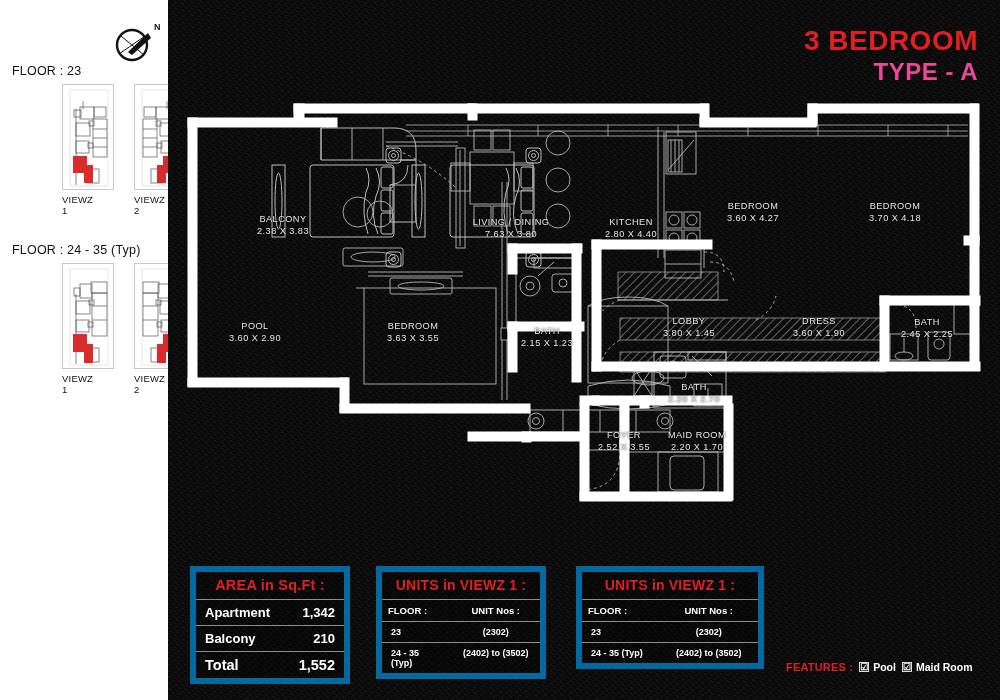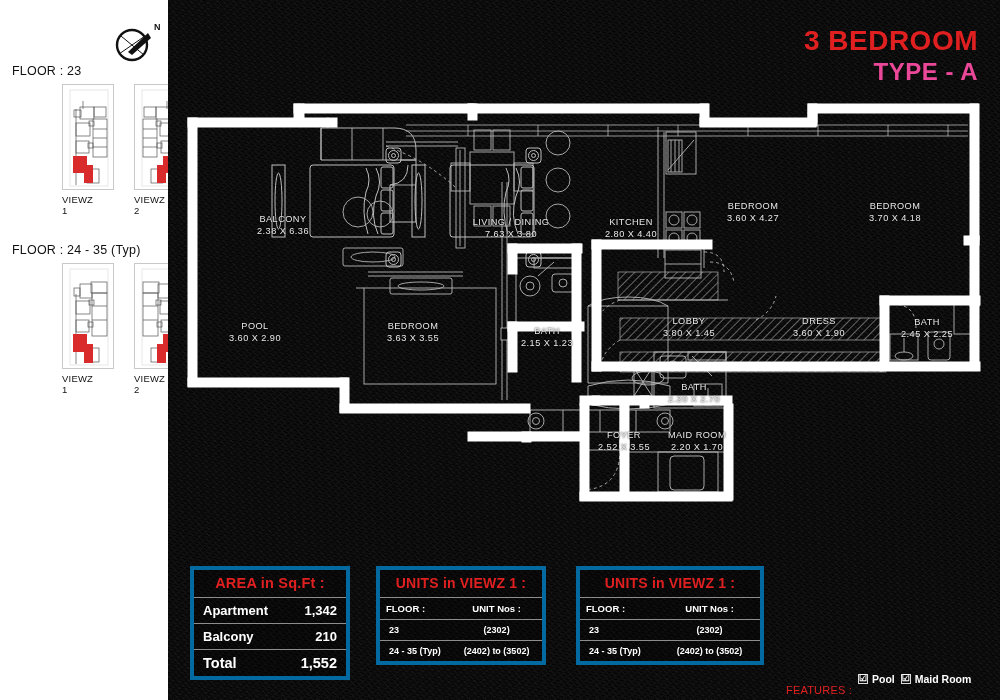--- a/index.html
+++ b/index.html
@@ -92,21 +92,21 @@
     font-size: 9.2px; letter-spacing: .45px;
     text-align: center; line-height: 1.32;
     white-space: nowrap; text-shadow: 0 0 2px #000;
   }
   .rlabel .nm { display: block; }
   .rlabel .dm { display: block; }
 
   
   .tbl {
     position: absolute;
-    border: 4px solid #0369a1;
+    border: 6px solid #0369a1;
     background: rgba(0,0,0,.25);
   }
   .tbl .hd {
     color: #e02020; font-weight: 700; text-align: center;
     border-bottom: 1px solid #8d8d8d;
     padding: 5px 6px 6px;
     letter-spacing: .2px;
   }
   .tbl .row {
     display: flex; color: #fff; border-bottom: 1px solid #8d8d8d;
@@ -131,21 +131,21 @@
   .units-table .row .c { font-size: 9px; font-weight: 700; }
   #units-1 { left: 208px; width: 170px; }
   #units-2 { left: 408px; width: 188px; }
 
   
   #features {
     position: absolute; left: 618px; top: 661px;
     display: flex; align-items: center; gap: 6px;
     white-space: nowrap;
   }
-  #features .flabel { color: #e02020; font-weight: 400; font-size: 11px; letter-spacing: .2px; margin-top: 23px; }
+  #features .flabel { color: #e02020; font-weight: 700; font-size: 11px; letter-spacing: .2px; }
   #features .fitem { display: flex; align-items: center; gap: 4px; color: #fff; font-size: 10.5px; font-weight: 700; }
   #features .cbx {
     width: 10px; height: 10px; border: 1px solid #ddd;
     display: inline-flex; align-items: center; justify-content: center;
     font-size: 9px; line-height: 1; color: #fff;
   }
 </style>
 </head>
 <body>
 
@@ -524,21 +524,21 @@
         <rect x="300" y="104" width="9" height="16"></rect>
         <rect x="160" y="118" width="9" height="9"></rect>
         <rect x="412" y="396" width="20" height="9"></rect>
       </g>
     </svg>
 
     <div class="rlabel" style="left:0;top:0;width:0"></div>
 
     <div class="rlabel" style="left:60px;  top:213px; width:110px">
       <span class="nm">BALCONY</span>
-      <span class="dm">2.38 X 6.36</span>
+      <span class="dm">2.38 X 3.83</span>
     </div>
     <div class="rlabel" style="left:278px; top:216px; width:130px">
       <span class="nm">LIVING / DINING</span>
       <span class="dm">7.63 X 3.80</span>
     </div>
     <div class="rlabel" style="left:408px; top:216px; width:110px">
       <span class="nm">KITCHEN</span>
       <span class="dm">2.80 X 4.40</span>
     </div>
     <div class="rlabel" style="left:530px; top:200px; width:110px">

